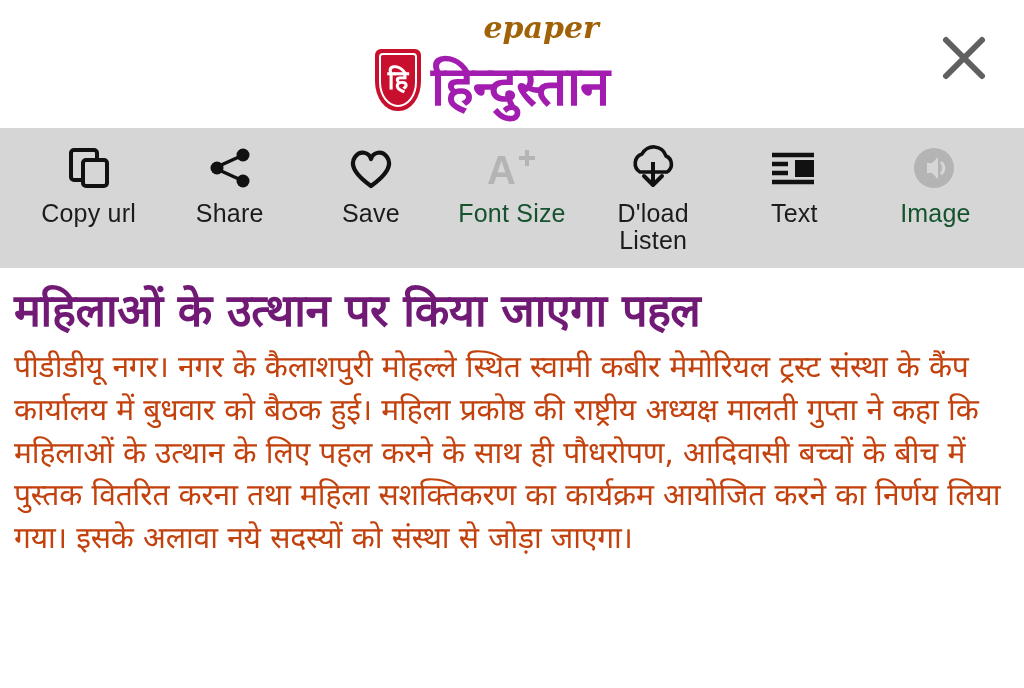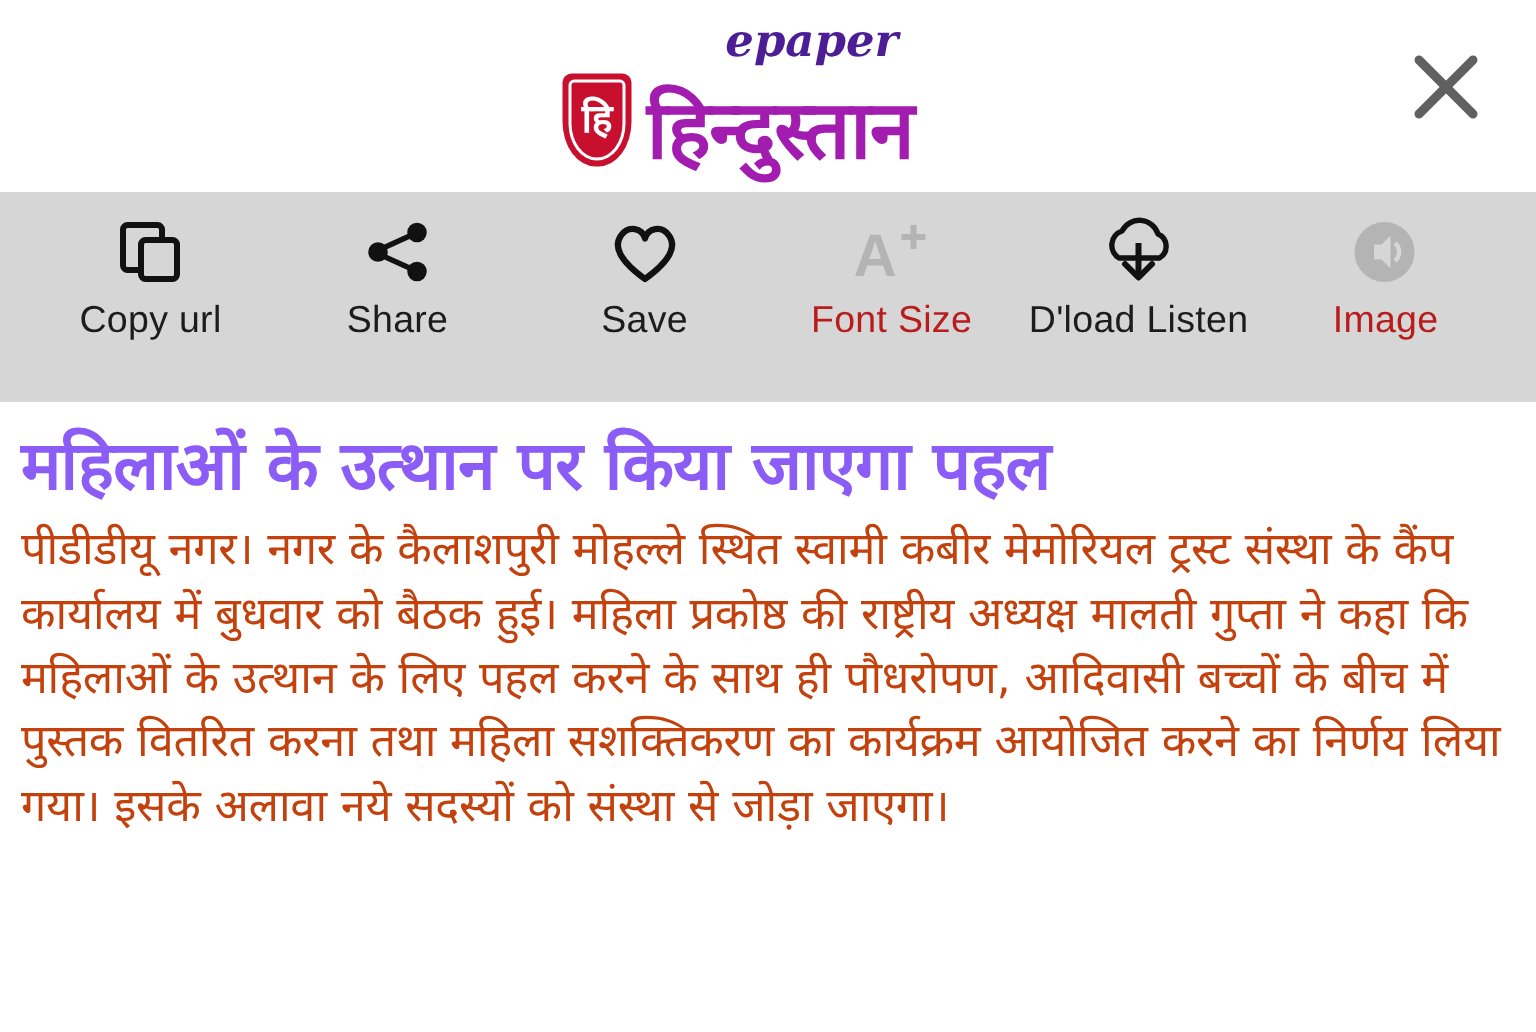--- a/index.html
+++ b/index.html
@@ -56,21 +56,21 @@
   .title-block {
     display: flex;
     flex-direction: column;
     align-items: flex-end;
   }
   .epaper-word {
     font-family: "DejaVu Serif", serif;
     font-style: italic;
     font-weight: 700;
     font-size: 30px;
-    color: #4c1d95;
+    color: #a16207;
     line-height: 1;
     margin-bottom: 16px;
     margin-right: 10px;
   }
   .hindi-logo {
     font-family: "DejaVu Sans", sans-serif;
     font-weight: 700;
     font-size: 54px;
     color: #a21caf;
     line-height: 1.05;
@@ -115,34 +115,34 @@
     align-items: center;
     justify-content: center;
   }
   .tool .lbl {
     font-size: 25px;
     color: #1c1c1c;
     text-align: center;
     line-height: 1.08;
     letter-spacing: .2px;
   }
-  .tool.disabled .lbl { color: #b91c1c; }
+  .tool.disabled .lbl { color: #14532d; }
   .tool.disabled svg { opacity: .55; }
 
   
   .article {
     padding: 18px 14px 0 14px;
     background: #ffffff;
   }
   .headline {
     font-family: "DejaVu Sans", sans-serif;
     font-weight: 700;
     font-size: 45px;
     line-height: 1.12;
-    color: #8b5cf6;
+    color: #701a75;
     letter-spacing: -0.5px;
     margin-bottom: 10px;
   }
   .body-text {
     font-family: "DejaVu Sans", sans-serif;
     font-size: 30px;
     line-height: 1.42;
     color: #c2410c;
     text-align: left;
     letter-spacing: -0.2px;
@@ -220,20 +220,32 @@
       <svg width="54" height="48" viewBox="0 0 54 48">
         <path d="M14 28 A10 10 0 0 1 16 10 A13 13 0 0 1 40 12 A9 9 0 0 1 41 28 Z" fill="none" stroke="#111" stroke-width="3.6" stroke-linejoin="round"></path>
         <line x1="27" y1="18" x2="27" y2="40" stroke="#111" stroke-width="4"></line>
         <path d="M18 32 L27 41 L36 32" fill="none" stroke="#111" stroke-width="4" stroke-linecap="round" stroke-linejoin="round"></path>
       </svg>
     </span>
     <span class="lbl">D'load Listen</span>
   </div>
 
 
+  <div class="tool">
+    <span class="ico">
+      <svg width="52" height="48" viewBox="0 0 52 48">
+        <line x1="4" y1="11" x2="46" y2="11" stroke="#111" stroke-width="4.5"></line>
+        <line x1="4" y1="20" x2="20" y2="20" stroke="#111" stroke-width="4.5"></line>
+        <line x1="4" y1="29" x2="20" y2="29" stroke="#111" stroke-width="4.5"></line>
+        <line x1="4" y1="38" x2="46" y2="38" stroke="#111" stroke-width="4.5"></line>
+        <rect x="27" y="16" width="19" height="17" fill="#111"></rect>
+      </svg>
+    </span>
+    <span class="lbl">Text</span>
+  </div>
 
   <div class="tool disabled">
     <span class="ico">
       <svg width="50" height="48" viewBox="0 0 50 48">
         <circle cx="24" cy="24" r="20" fill="#9a9a9a"></circle>
         <path d="M17 19 L22 19 L28 13 L28 35 L22 29 L17 29 Z" fill="#d6d6d6"></path>
         <path d="M31 18 A8 8 0 0 1 31 30" fill="none" stroke="#d6d6d6" stroke-width="3"></path>
       </svg>
     </span>
     <span class="lbl">Image</span>

